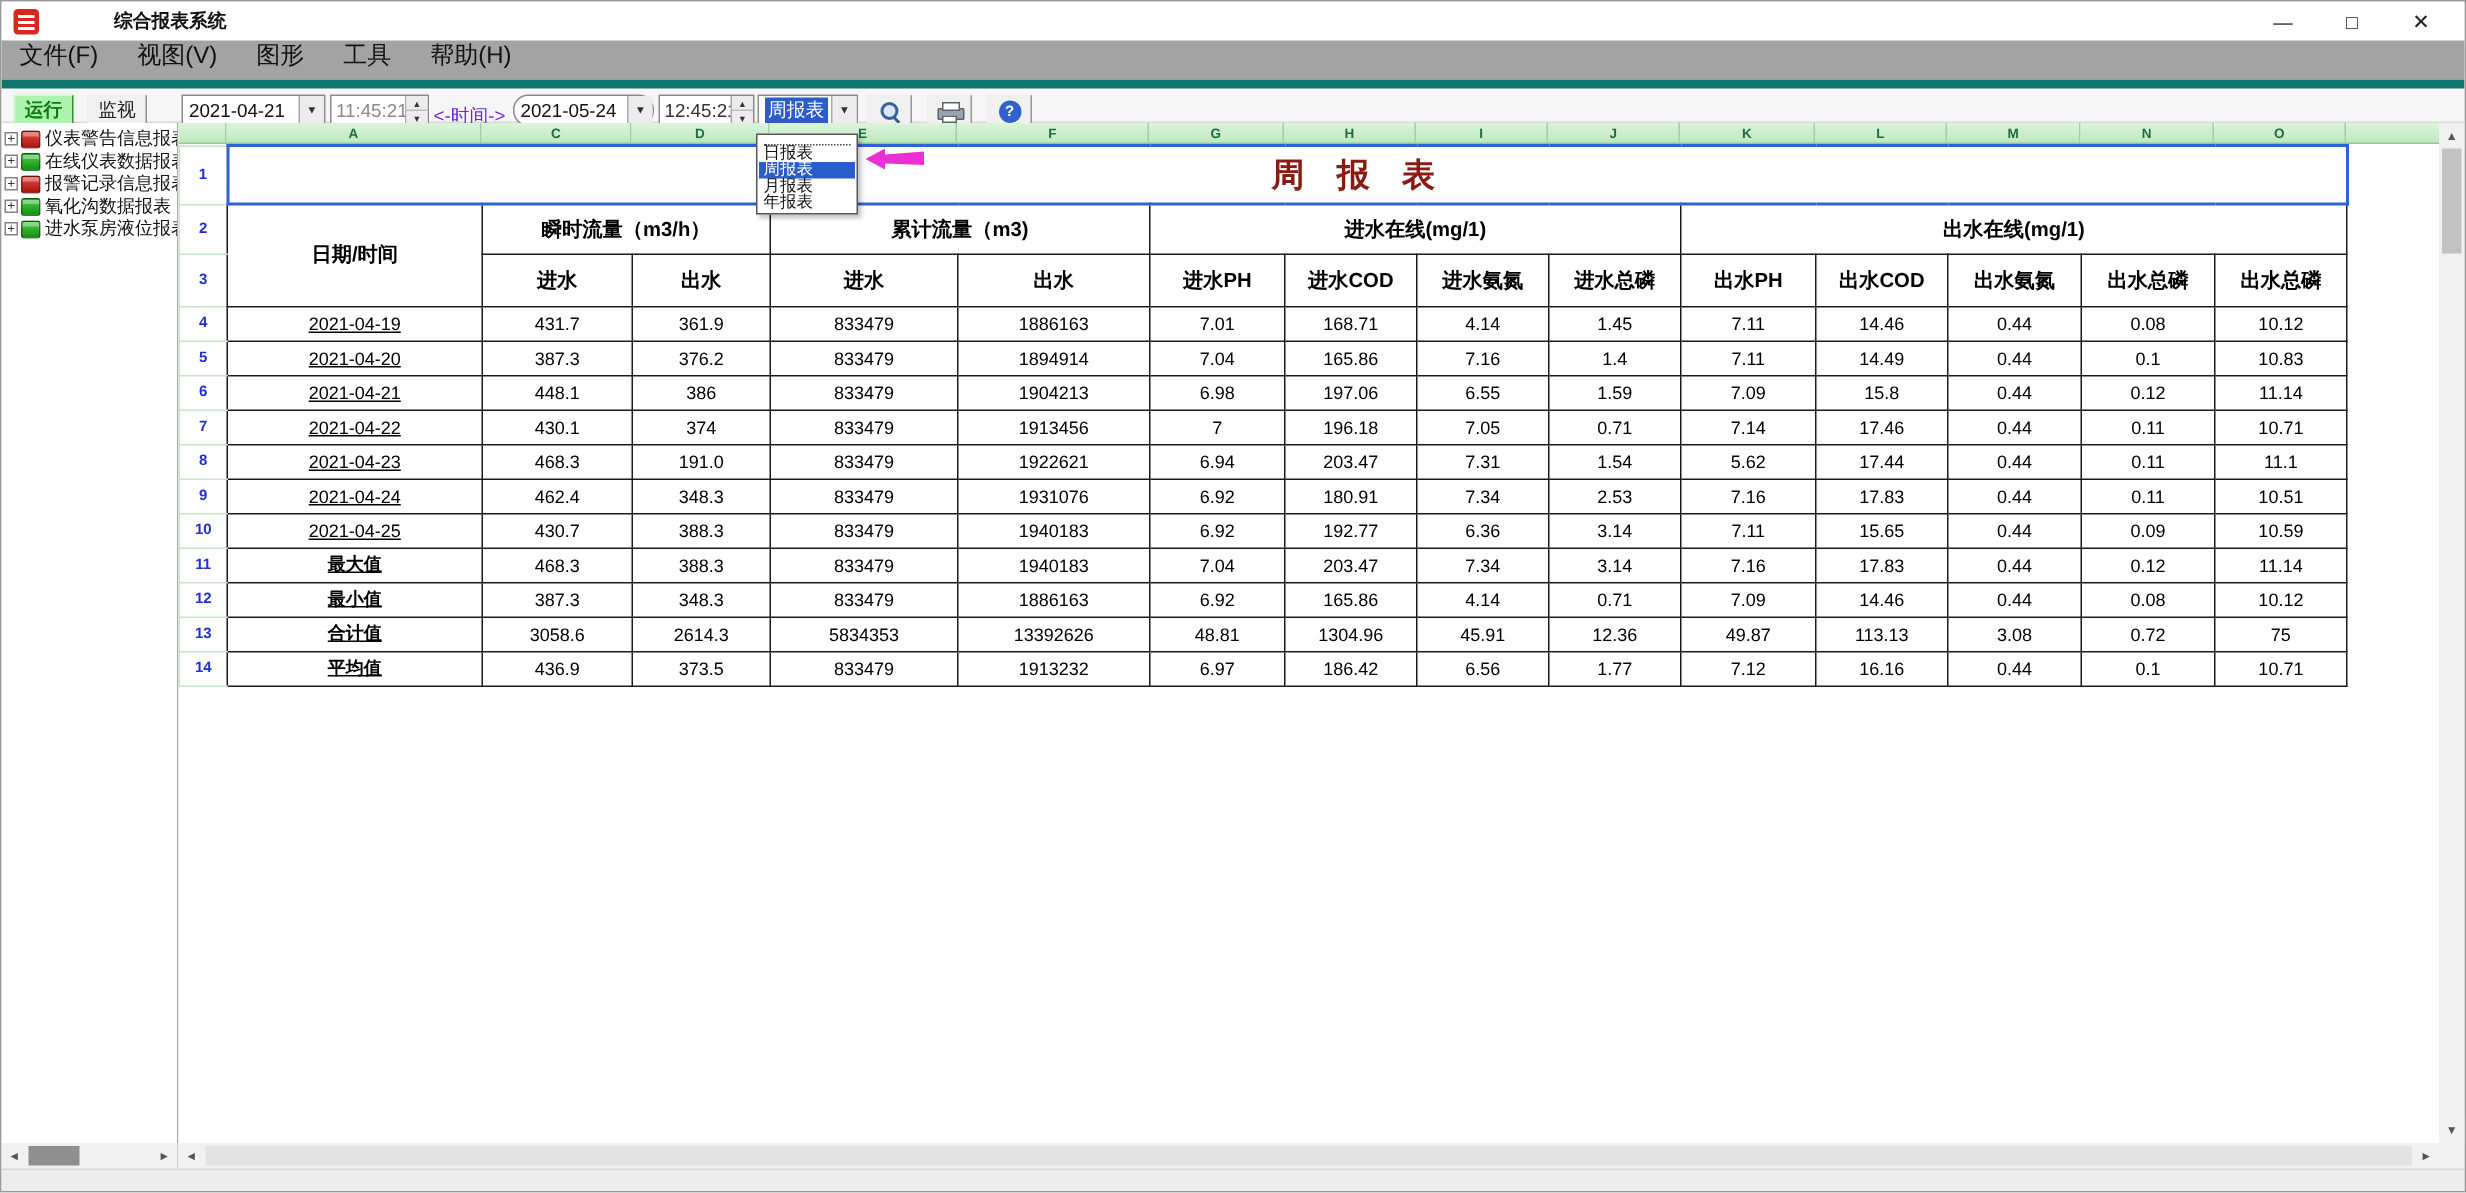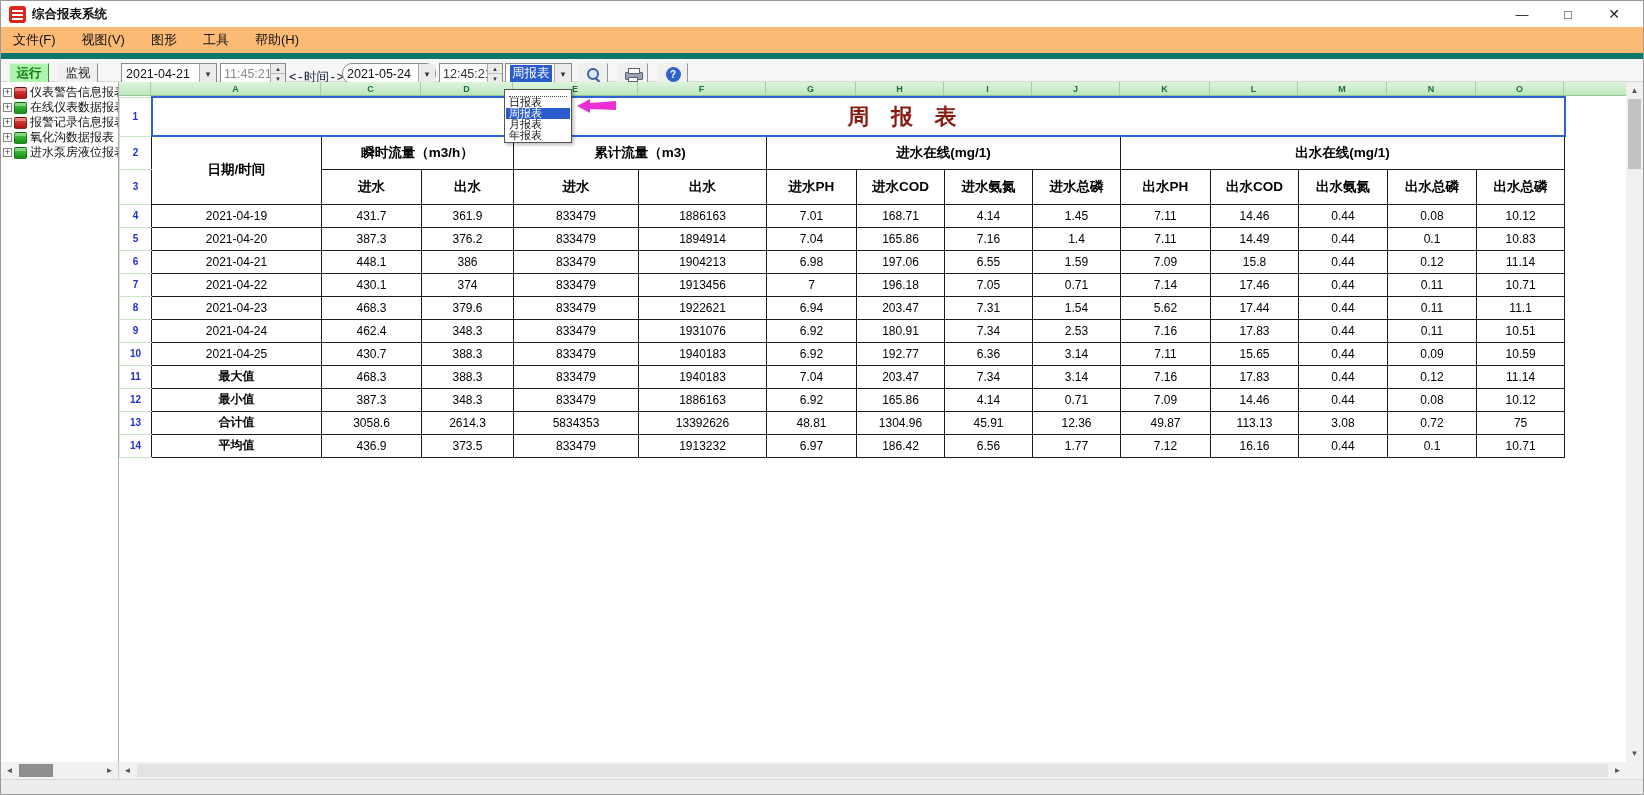--- a/index.html
+++ b/index.html
@@ -1,29 +1,29 @@
 <!DOCTYPE html>
 <html><head>
 <meta charset="utf-8">
 <style>
   html,body{margin:0;padding:0;background:#d6d6d6;}
   *{box-sizing:border-box;font-family:"Liberation Sans","DejaVu Sans",sans-serif;}
   #window{position:relative;width:1644px;height:795px;background:#fff;border:1px solid #9a9a9a;overflow:hidden;}
 
   
-  #titlebar{position:absolute;left:0;top:0;right:0;height:26px;display:flex;align-items:center;padding:10px 6px;background:#fff;}
+  #titlebar{position:absolute;left:0;top:0;right:0;height:26px;display:flex;align-items:center;padding:10px 6px;background:#fff;gap:44px;}
   .app-icon{width:17px;height:17px;border-radius:3px;background:#d8271c;margin:0 6px 0 2px;position:relative;flex:none;}
   .app-icon::before{content:"";position:absolute;left:3px;top:4px;width:11px;height:2px;background:#fff;box-shadow:0 4px 0 #fff,0 8px 0 #fff;}
   .title-text{font-size:12.5px;font-weight:bold;color:#111;}
   .win-controls{margin-left:auto;display:flex;}
   .win-btn{width:46px;height:25px;display:flex;align-items:center;justify-content:center;font-size:13px;color:#222;}
   .win-btn.close{font-size:14px;}
 
   
-  #menubar{position:absolute;left:0;top:26px;right:0;height:26px;display:flex;align-items:center;padding:0 12px;gap:26px;font-size:13px;background:#fdba74;}
+  #menubar{position:absolute;left:0;top:26px;right:0;height:26px;display:flex;align-items:flex-start;padding:0 12px;gap:26px;font-size:16px;background:#a3a3a3;}
   .menu-item{white-space:nowrap;color:#111;}
 
   
   #toolbar{position:absolute;left:0;top:52px;right:0;height:29px;background:#f6f6f6;border-top:6px solid #0f766e;border-bottom:1px solid #d9d9d9;}
   #toolbar>*{position:absolute;top:4px;}
   .tbtn{height:21px;border:1px solid;border-color:#eee #8f8f8f #8f8f8f #eee;background:#f0f0f0;font-size:12.5px;display:flex;align-items:center;justify-content:center;padding:0;}
   .tbtn.run{left:8px;width:40px;background:#aef3ae;border-color:#dbfbdb #3c8a3c #3c8a3c #dbfbdb;color:#0b7d0b;font-weight:bold;}
   .tbtn.monitor{left:57px;width:40px;color:#222;}
   .combo,.spin{background:#fff;border:1px solid #8a8a8a;height:21px;display:flex;align-items:stretch;font-size:12.5px;}
   .combo .txt{flex:1;display:flex;align-items:center;padding:0 4px;white-space:nowrap;overflow:hidden;color:#111;}
@@ -34,21 +34,21 @@
   .spin .txt{flex:1;display:flex;align-items:center;padding:0 3px;white-space:nowrap;overflow:hidden;}
   .spin.t1 .txt{color:#8a8a8a;}
   .spin.t2 .txt{color:#333;}
   .spin .btns{width:15px;display:flex;flex-direction:column;border-left:1px solid #aaa;}
   .spin .btns span{flex:1;background:#ececec;display:flex;align-items:center;justify-content:center;}
   .spin .btns .up::before{content:"▴";font-size:7px;color:#333;}
   .spin .btns .dn::before{content:"▾";font-size:7px;color:#333;}
   .spin .btns span + span{border-top:1px solid #bbb;}
   .spin.t1{left:219px;width:66px;}
   .spin.t2{left:438px;width:64px;}
-  .range-label{left:288px;top:0;height:29px;display:flex;align-items:center;font-size:12.5px;color:#0f172a;white-space:nowrap;font-family:Liberation Mono, monospace;}
+  .range-label{left:288px;top:0;height:29px;display:flex;align-items:center;font-size:12.5px;color:#6d28d9;white-space:nowrap;}
   .combo.report{left:504px;width:67px;}
   .combo.report .sel{background:#2a5ccc;color:#fff;padding:0 2px;}
   .iconbtn{width:30px;height:23px;border:1px solid;border-color:#eee #969696 #969696 #eee;background:#f0f0f0;display:flex;align-items:center;justify-content:center;padding:0;}
   .iconbtn.search{left:577px;}
   .iconbtn.print{left:617px;}
   .iconbtn.help{left:657px;}
   .mag{position:relative;width:15px;height:15px;display:block;}
   .mag::before{content:"";position:absolute;left:1px;top:1px;width:8px;height:8px;border:2px solid #3a5f9e;border-radius:50%;background:#dce8f8;}
   .mag::after{content:"";position:absolute;left:10px;top:10px;width:6px;height:2px;background:#3a5f9e;transform:rotate(45deg);transform-origin:0 0;}
   .prn{position:relative;width:16px;height:14px;display:block;}
@@ -77,21 +77,21 @@
   .col-letter.filler{flex:1;border-right:none;}
   .report-table{position:absolute;left:0;top:14px;border-collapse:collapse;table-layout:fixed;width:1446px;}
   .report-table td{border:1px solid #1a1a1a;text-align:center;vertical-align:middle;padding:0;color:#000;overflow:hidden;white-space:nowrap;}
   .report-table td.rownum{border:1px solid #c6e4c6;border-right:1px solid #1a1a1a;color:#2230cf;font-size:10px;font-weight:bold;background:#fff;}
   tr.r-title{height:39px;}
   tr.r-h2{height:33px;}
   tr.r-h3{height:35px;}
   tr.r-data{height:23px;}
   td.title-cell{border:2px solid #2f62d8;font-family:"Liberation Serif","DejaVu Serif",serif;font-size:22px;font-weight:bold;color:#8a1b12;letter-spacing:8px;padding-left:96px;}
   td.hdr{font-size:13.5px;font-weight:bold;}
-  td.lbl{font-size:12px;}
+  td.lbl{font-size:12px;text-decoration:underline;}
   td.lbl.sum{font-weight:bold;}
   td.val{font-size:12px;}
 
   
   .hscroll{position:absolute;bottom:15px;height:17px;background:#f1f1f1;display:flex;align-items:stretch;}
   .hscroll.left{left:0;width:118px;border-right:1px solid #cfcfcf;}
   .hscroll.main{left:118px;right:17px;}
   .vscroll{position:absolute;right:0;top:81px;width:17px;bottom:32px;background:#f1f1f1;display:flex;flex-direction:column;align-items:stretch;}
   .sb-btn{width:17px;height:17px;flex:none;display:flex;align-items:center;justify-content:center;background:#f1f1f1;color:#555;}
   .ar-l::before{content:"◄";font-size:8px;}
@@ -349,21 +349,21 @@
             <td class="val">7.14</td>
             <td class="val">17.46</td>
             <td class="val">0.44</td>
             <td class="val">0.11</td>
             <td class="val">10.71</td>
           </tr>
           <tr class="r-data">
             <td class="rownum">8</td>
             <td class="lbl">2021-04-23</td>
             <td class="val">468.3</td>
-            <td class="val">379.6</td>
+            <td class="val">191.0</td>
             <td class="val">833479</td>
             <td class="val">1922621</td>
             <td class="val">6.94</td>
             <td class="val">203.47</td>
             <td class="val">7.31</td>
             <td class="val">1.54</td>
             <td class="val">5.62</td>
             <td class="val">17.44</td>
             <td class="val">0.44</td>
             <td class="val">0.11</td>

